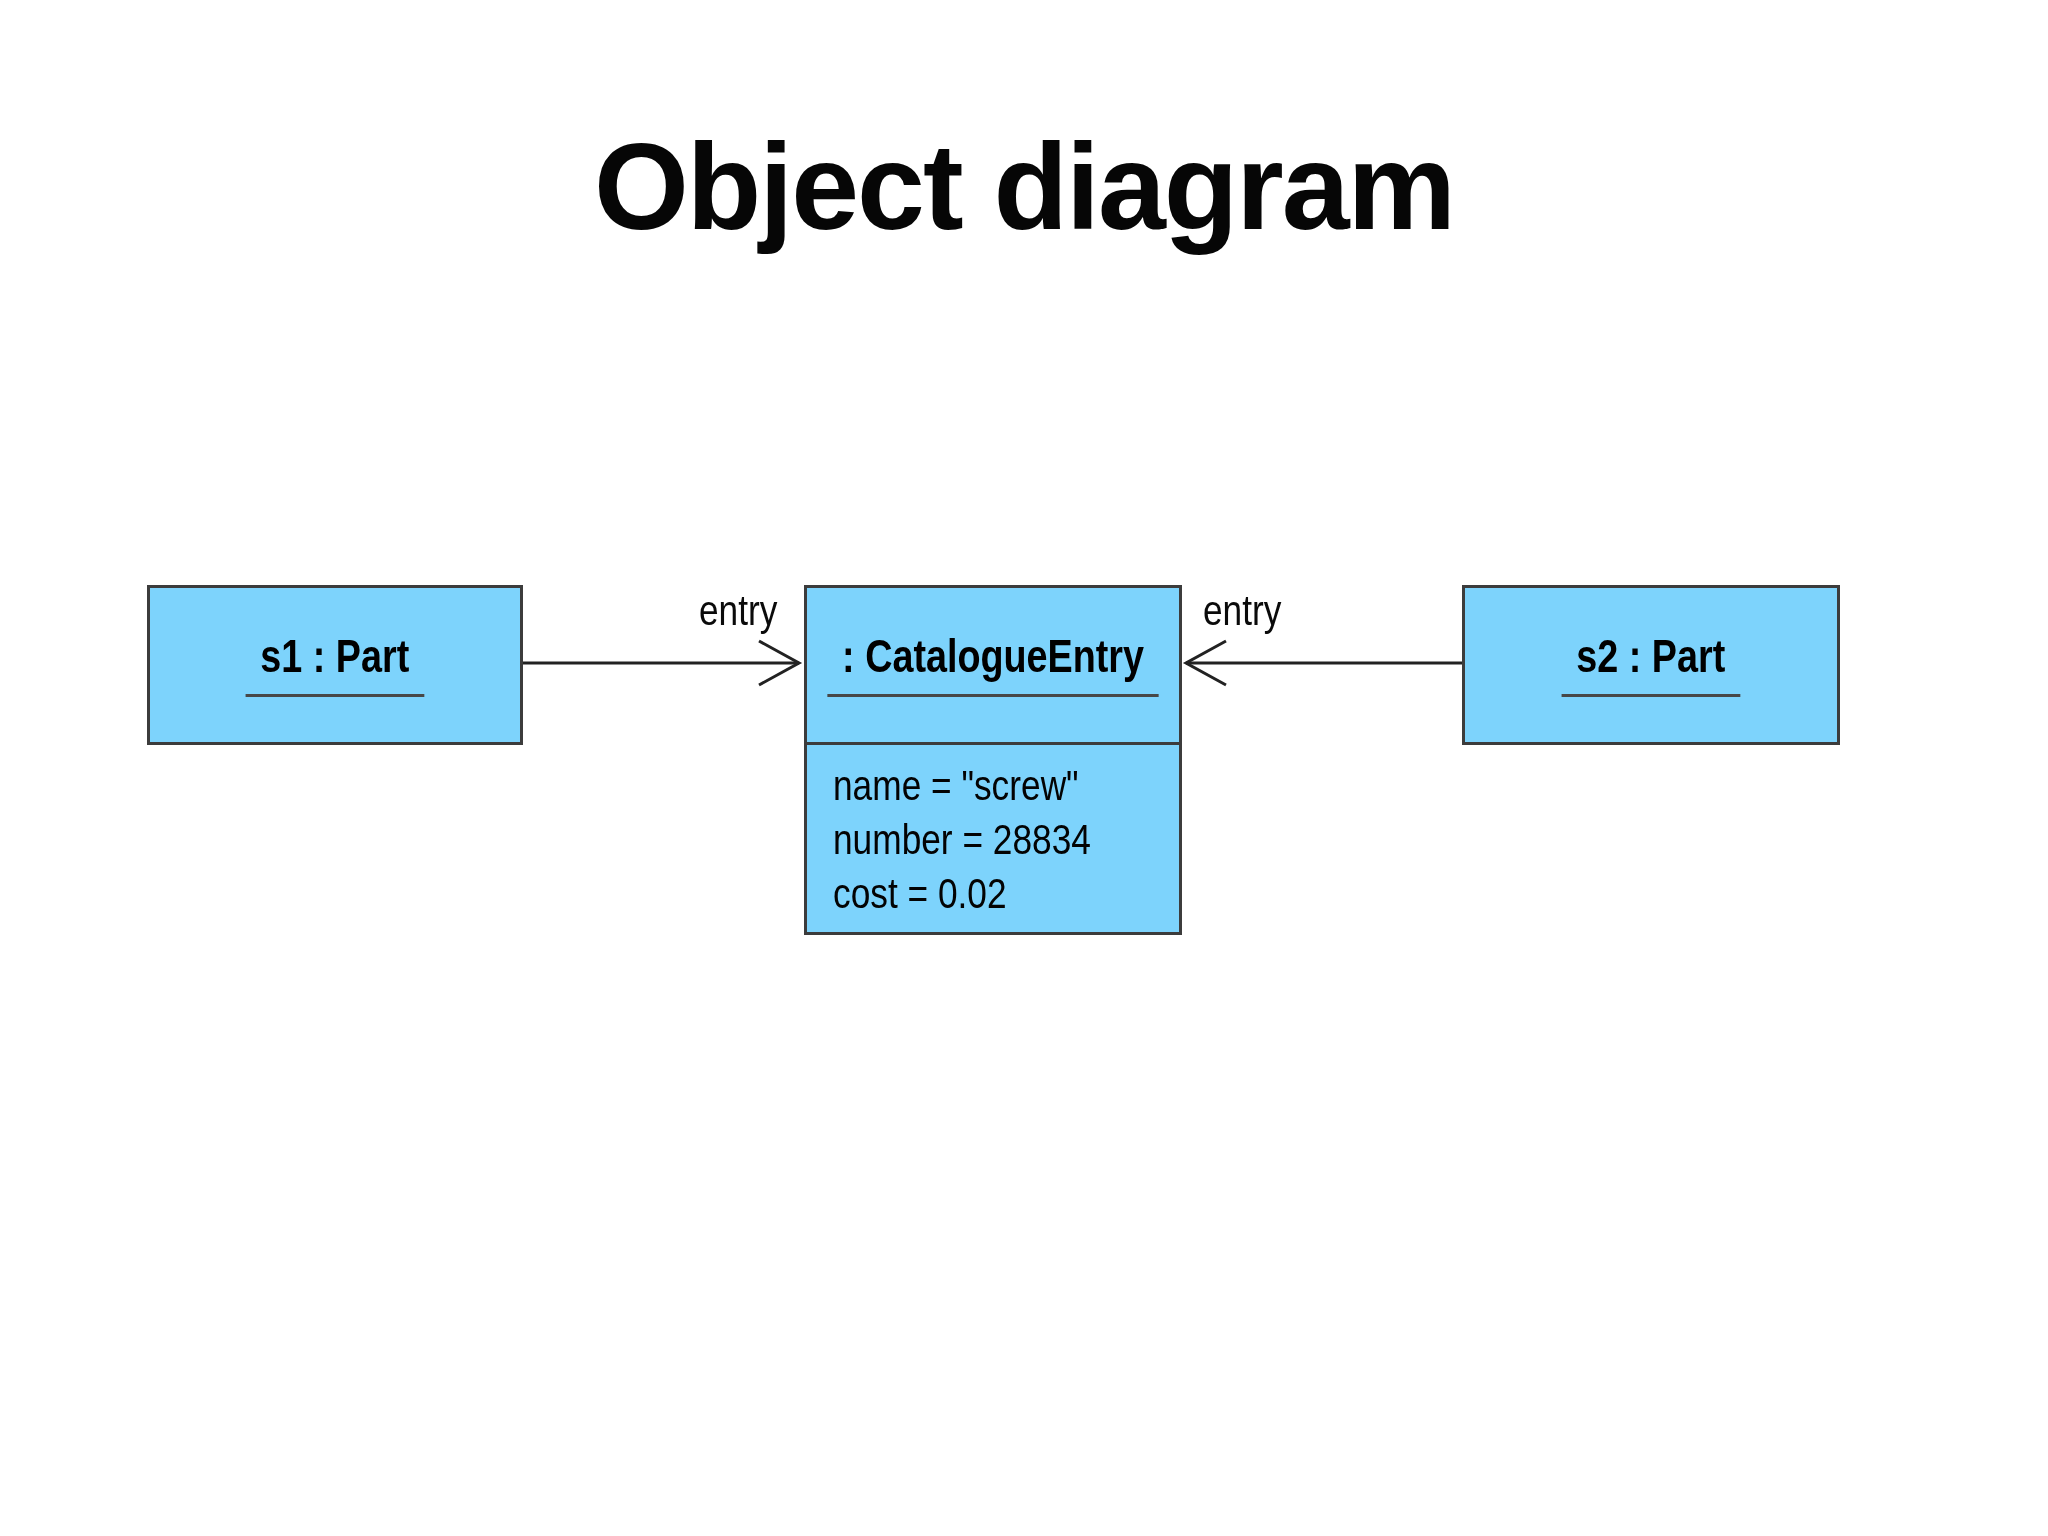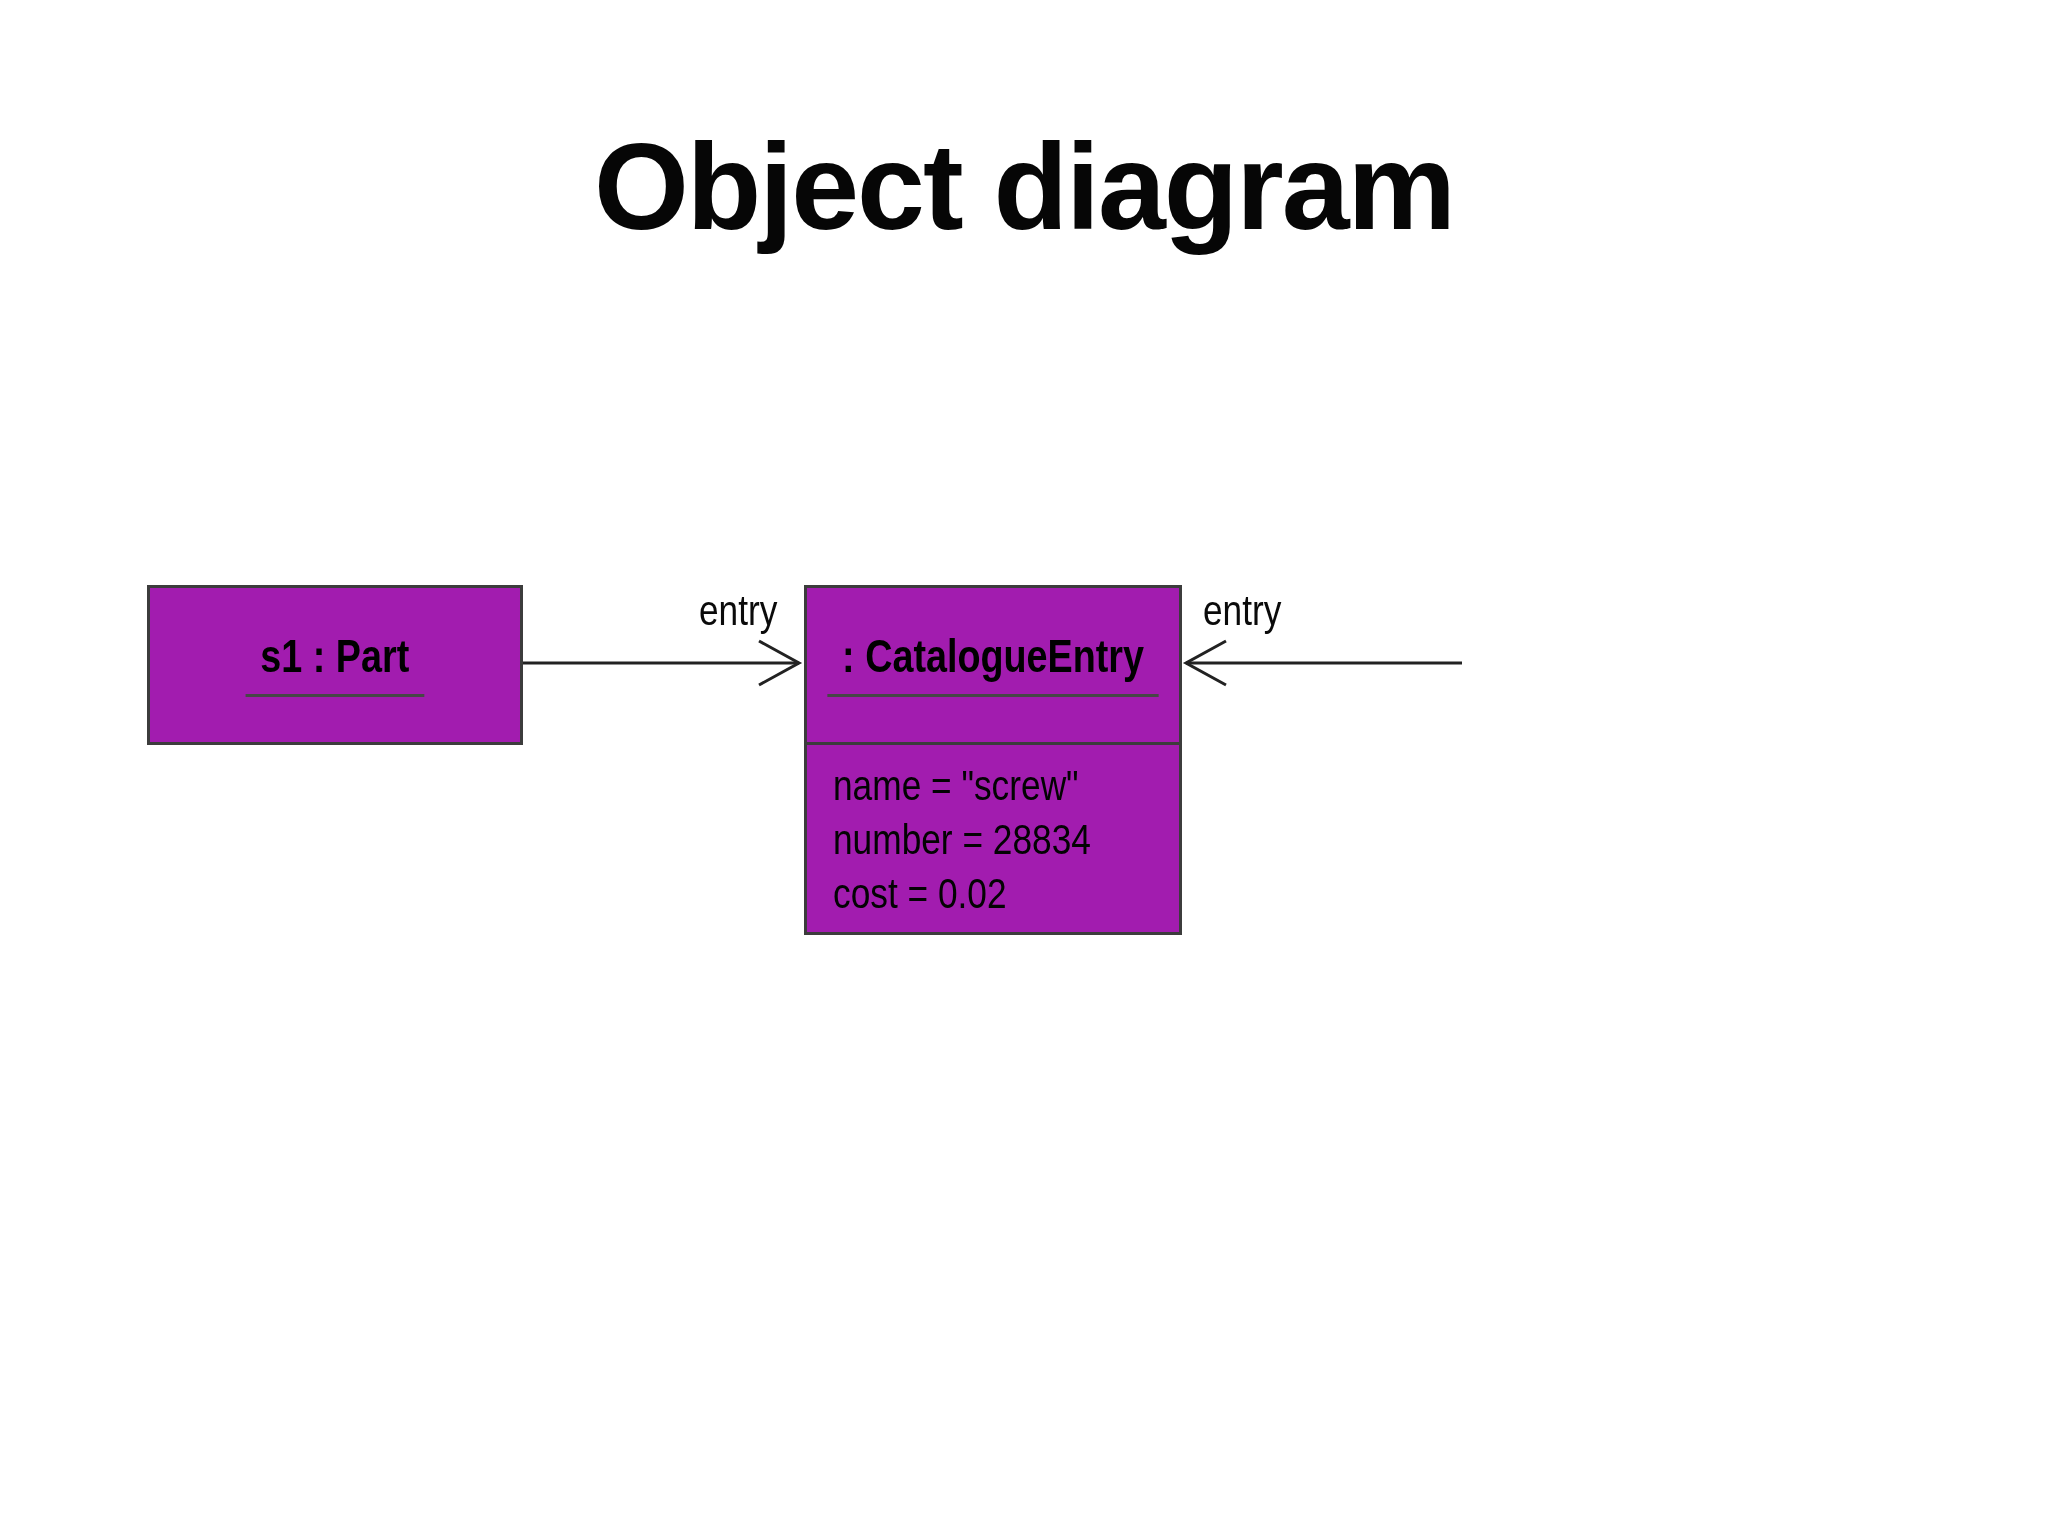--- a/index.html
+++ b/index.html
@@ -33,21 +33,21 @@
     position: absolute;
     left: 0;
     top: 0;
     width: 2048px;
     height: 1536px;
     pointer-events: none;
   }
   .obj-box {
     position: absolute;
     box-sizing: border-box;
-    background: #a21caf;
+    background: #7dd3fc;
     border: 3px solid #3c3c3c;
   }
   .obj-box.simple {
     display: flex;
     align-items: center;
     justify-content: center;
   }
   #box-s1 { left: 147px;  top: 585px; width: 376px; height: 160px; }
   #box-catalogue { left: 804px; top: 585px; width: 378px; height: 350px; }
   #box-s2 { left: 1462px; top: 585px; width: 378px; height: 160px; }
@@ -124,14 +124,17 @@
     <div class="obj-header">
       <span class="obj-label">: CatalogueEntry</span>
     </div>
     <div class="obj-attrs">
       <div class="attr-line">name = "screw"</div>
       <div class="attr-line">number = 28834</div>
       <div class="attr-line">cost = 0.02</div>
     </div>
   </div>
 
+  <div class="obj-box simple" id="box-s2">
+    <span class="obj-label">s2 : Part</span>
+  </div>
 
 </div>
 
 </body></html>

